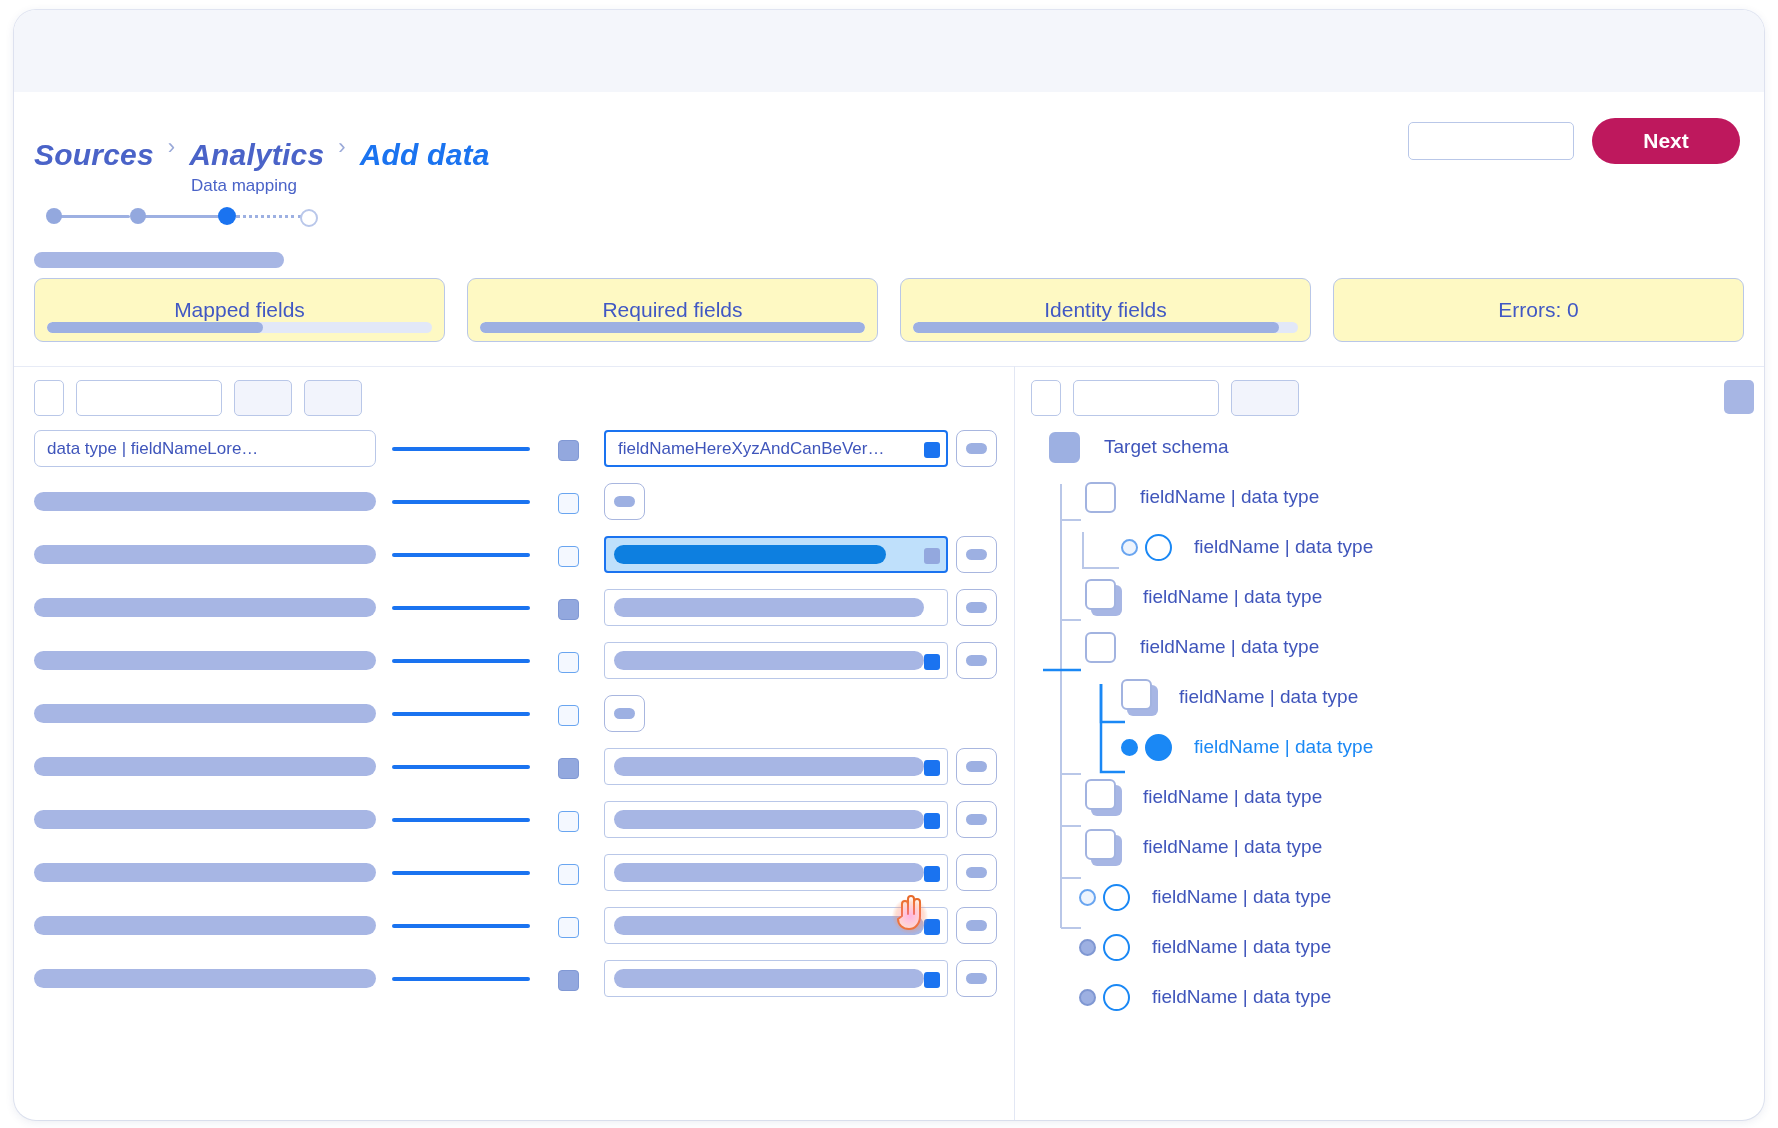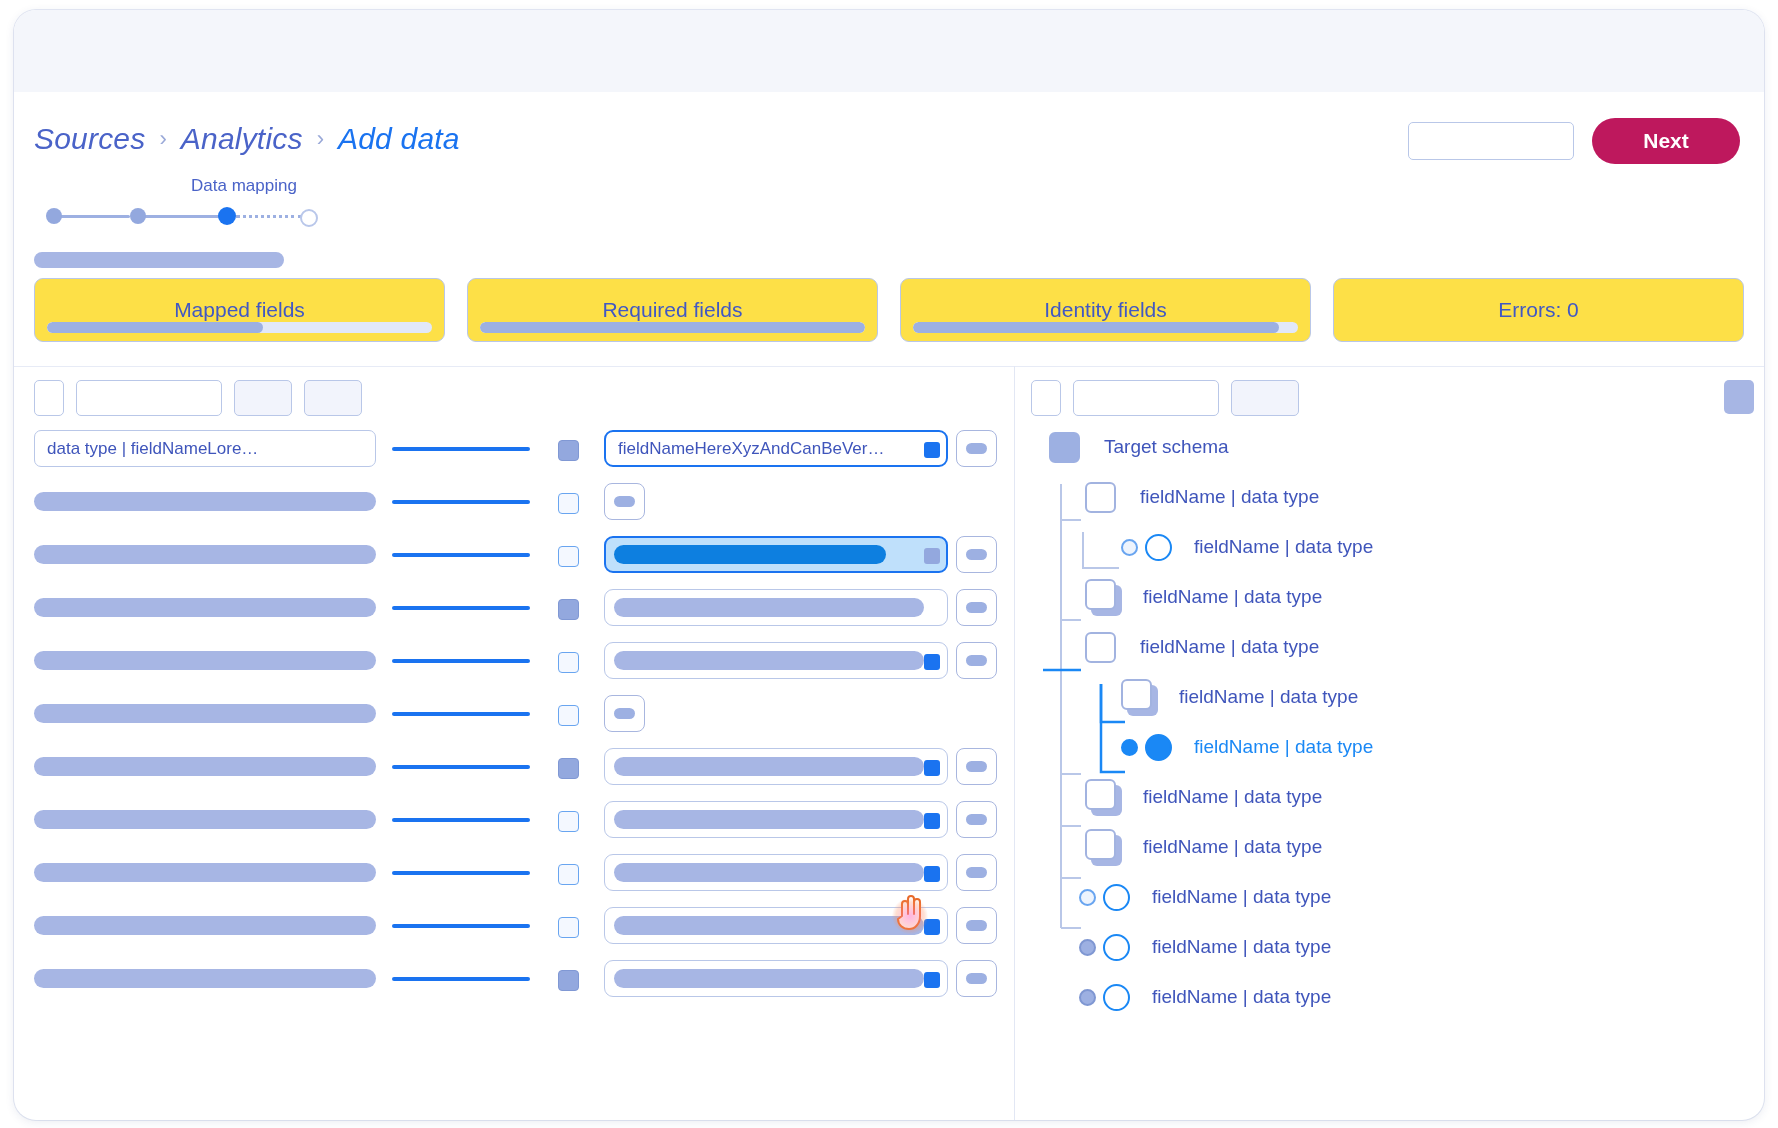--- a/index.html
+++ b/index.html
@@ -17,22 +17,23 @@
   }
   .titlebar{
     position:absolute;left:0;top:0;width:100%;height:82px;
     background:#f4f6fb;border-bottom:1px solid #e4e9f5;
   }
   
   .header{position:absolute;left:0;top:82px;width:100%;height:142px;background:#fff;
     border-bottom:1px solid #e7ebf6;}
   .crumbs{position:absolute;left:20px;top:30px;display:flex;align-items:center;gap:14px;}
   .crumb{
-    font-style:italic;font-weight:400;font-size:30px;color:#4a63c8;letter-spacing:.2px;
+    font-style:italic;font-weight:700;font-size:30px;color:#4a63c8;letter-spacing:.2px;
     white-space:nowrap;
+    margin-top:16px;
   }
   .crumb.active{color:#1a73f0;}
   .crumb-sep{font-size:22px;color:#9aa9d8;font-weight:400;}
   .stepwrap{position:absolute;left:20px;top:86px;width:300px;}
   .steplabel{
     font-size:17px;color:#4a63c8;text-align:center;width:100%;
     position:relative;left:60px;top:-2px;white-space:nowrap;
   }
   .steprail{position:relative;height:22px;margin-top:8px;}
   .seg{position:absolute;height:3px;top:9px;border-radius:2px;background:#9db0e2;}
@@ -46,21 +47,21 @@
     width:148px;height:46px;border-radius:26px;background:#be185d;border:none;
     color:#fff;font-size:21px;font-weight:700;cursor:pointer;
     display:flex;align-items:center;justify-content:center;
   }
   
   .band{position:absolute;left:0;top:224px;width:100%;height:132px;background:#fff;
     border-bottom:1px solid #e7ebf6;}
   .band-bar{position:absolute;left:20px;top:18px;width:250px;height:16px;border-radius:8px;background:#a7b6e4;}
   .cards{position:absolute;left:20px;top:44px;right:20px;display:flex;gap:22px;}
   .card{
-    flex:1;height:62px;border:1px solid #b9c7e8;border-radius:9px;background:#fde047;
+    flex:1;height:62px;border:1px solid #b9c7e8;border-radius:9px;background:#fef9c3;
     position:relative;display:flex;align-items:center;justify-content:center;
   }
   .card-title{font-size:21px;color:#4158c4;}
   .card-prog{
     position:absolute;left:12px;right:12px;bottom:8px;height:11px;border-radius:6px;background:#e2e8f8;
     overflow:hidden;
   }
   .card-prog > i{display:block;height:100%;border-radius:6px;background:#9db0e2;}
   
   .main{position:absolute;left:0;top:356px;right:0;bottom:0;display:flex;}
@@ -85,21 +86,21 @@
     position:absolute;left:20px;top:17px;width:342px;height:19px;border-radius:10px;background:#a7b6e4;
   }
   .link{position:absolute;left:378px;top:25px;width:138px;height:4px;background:#1a73f0;border-radius:2px;}
   .cbx{
     position:absolute;left:544px;top:18px;width:21px;height:21px;border-radius:4px;
     border:1.6px solid #69a5f0;background:#f4f8ff;box-sizing:border-box;
   }
   .cbx.on{background:#93a8de;border-color:#8098d4;}
   .tgt-pill{
     position:absolute;left:590px;top:8px;width:344px;height:37px;
-    border:1px solid #b9c7e8;border-radius:9px;background:#fff;box-sizing:border-box;
+    border:1px solid #b9c7e8;border-radius:4px;background:#fff;box-sizing:border-box;
     display:flex;align-items:center;padding:0 12px;
     font-size:17px;color:#3f55bb;white-space:nowrap;overflow:hidden;
   }
   .tgt-pill.focus{border:2px solid #1a73f0;}
   .tgt-pill.sel{background:#bfe0fb;border:2px solid #1a73f0;}
   .tgt-ph{position:absolute;left:600px;top:17px;width:310px;height:19px;border-radius:10px;background:#a7b6e4;}
   .tgt-ph.fill{background:#0d7fe0;width:272px;}
   .sq-mark{position:absolute;width:16px;height:16px;border-radius:3px;background:#1a73f0;top:20px;left:910px;}
   .sq-mark.muted{background:#93a8de;}
   .kebab{

